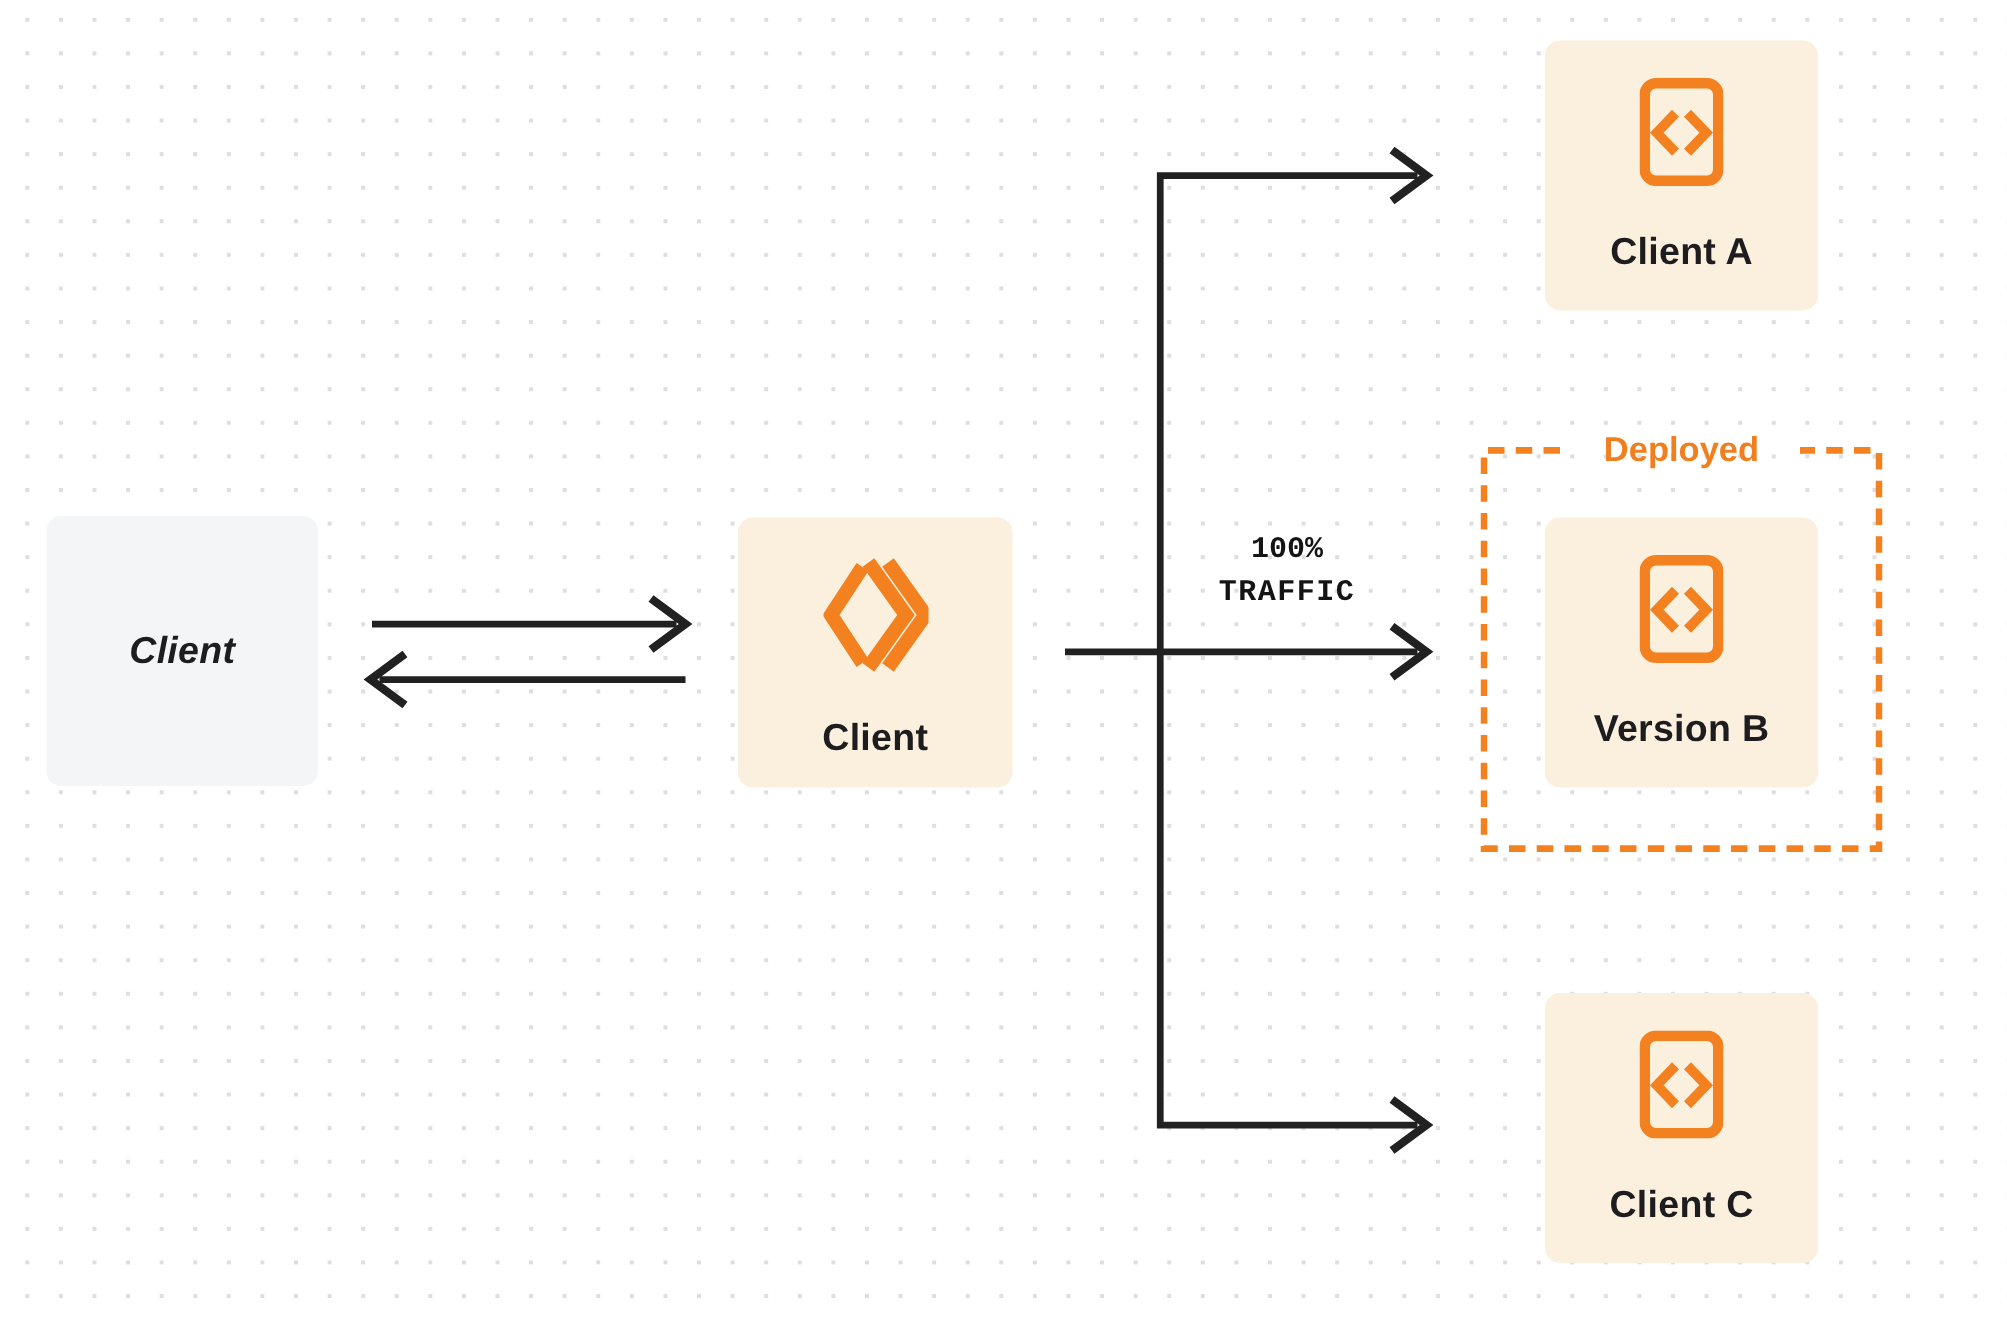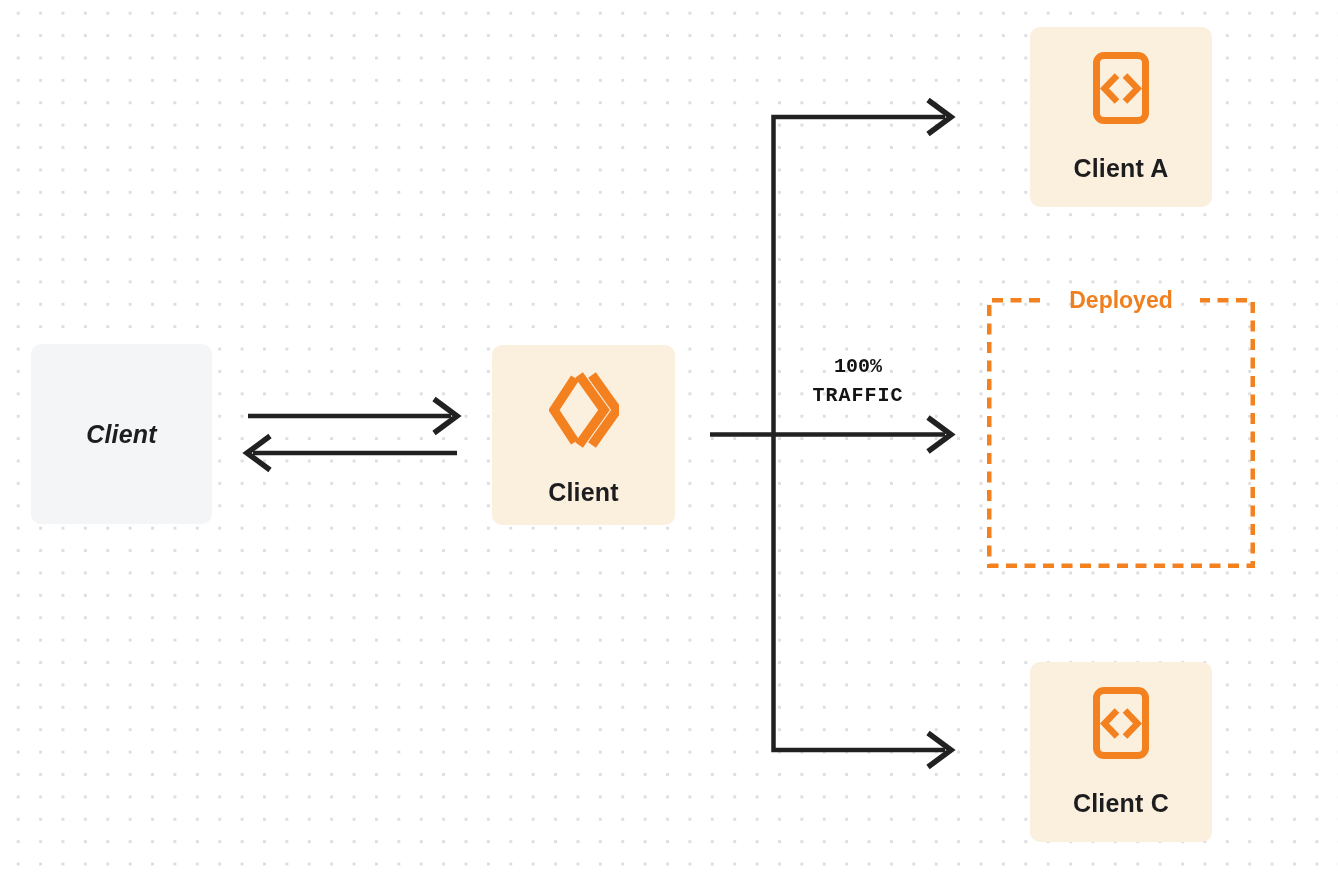--- a/index.html
+++ b/index.html
@@ -159,20 +159,30 @@
     <span class="icon-wrap">
       <svg width="56" height="72" viewBox="0 0 56 72" xmlns="http://www.w3.org/2000/svg">
         <rect class="orange-stroke" stroke-width="7" x="3.5" y="3.5" width="49" height="65" rx="7.5"></rect>
         <path class="orange-stroke" stroke-width="6.5" d="M24,23.5 L11.5,36.5 L24,49.5"></path>
         <path class="orange-stroke" stroke-width="6.5" d="M32,23.5 L44.5,36.5 L32,49.5"></path>
       </svg>
     </span>
     <span class="label">Client A</span>
   </div>
 
+  <div class="node version-node" id="version-b-node">
+    <span class="icon-wrap">
+      <svg width="56" height="72" viewBox="0 0 56 72" xmlns="http://www.w3.org/2000/svg">
+        <rect class="orange-stroke" stroke-width="7" x="3.5" y="3.5" width="49" height="65" rx="7.5"></rect>
+        <path class="orange-stroke" stroke-width="6.5" d="M24,23.5 L11.5,36.5 L24,49.5"></path>
+        <path class="orange-stroke" stroke-width="6.5" d="M32,23.5 L44.5,36.5 L32,49.5"></path>
+      </svg>
+    </span>
+    <span class="label">Version B</span>
+  </div>
 
   <div class="node version-node" id="version-c-node">
     <span class="icon-wrap">
       <svg width="56" height="72" viewBox="0 0 56 72" xmlns="http://www.w3.org/2000/svg">
         <rect class="orange-stroke" stroke-width="7" x="3.5" y="3.5" width="49" height="65" rx="7.5"></rect>
         <path class="orange-stroke" stroke-width="6.5" d="M24,23.5 L11.5,36.5 L24,49.5"></path>
         <path class="orange-stroke" stroke-width="6.5" d="M32,23.5 L44.5,36.5 L32,49.5"></path>
       </svg>
     </span>
     <span class="label">Client C</span>

